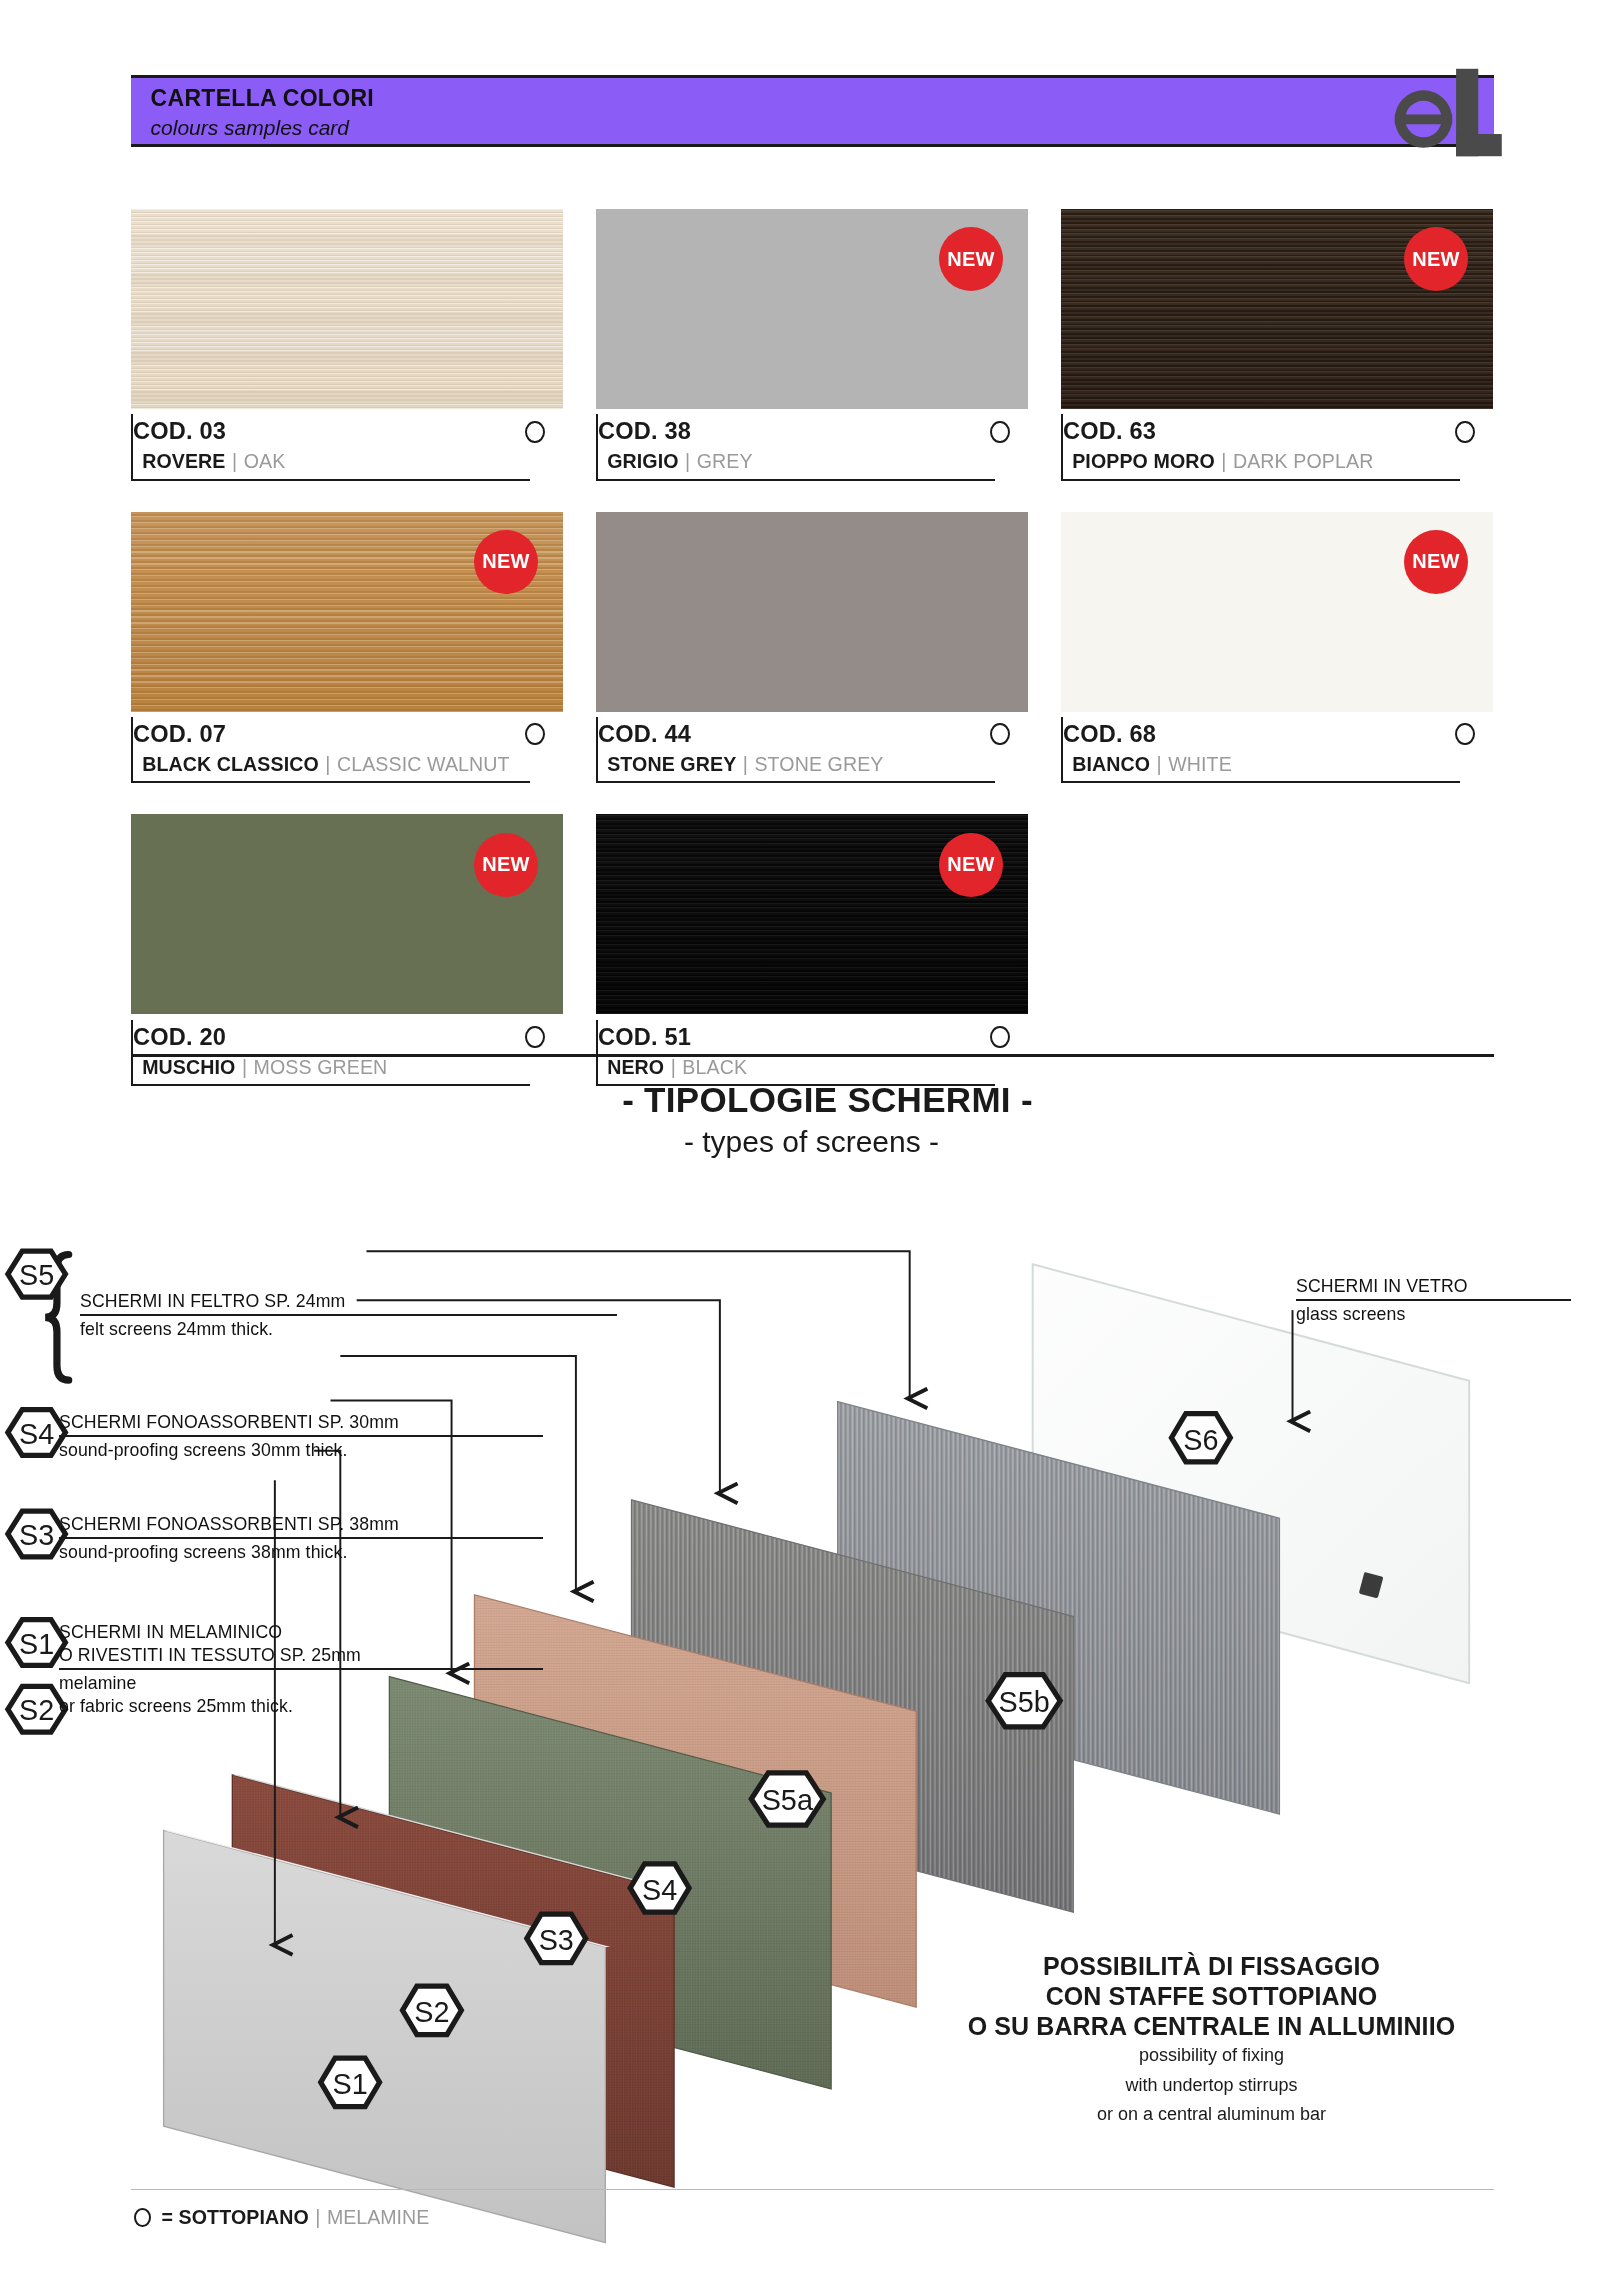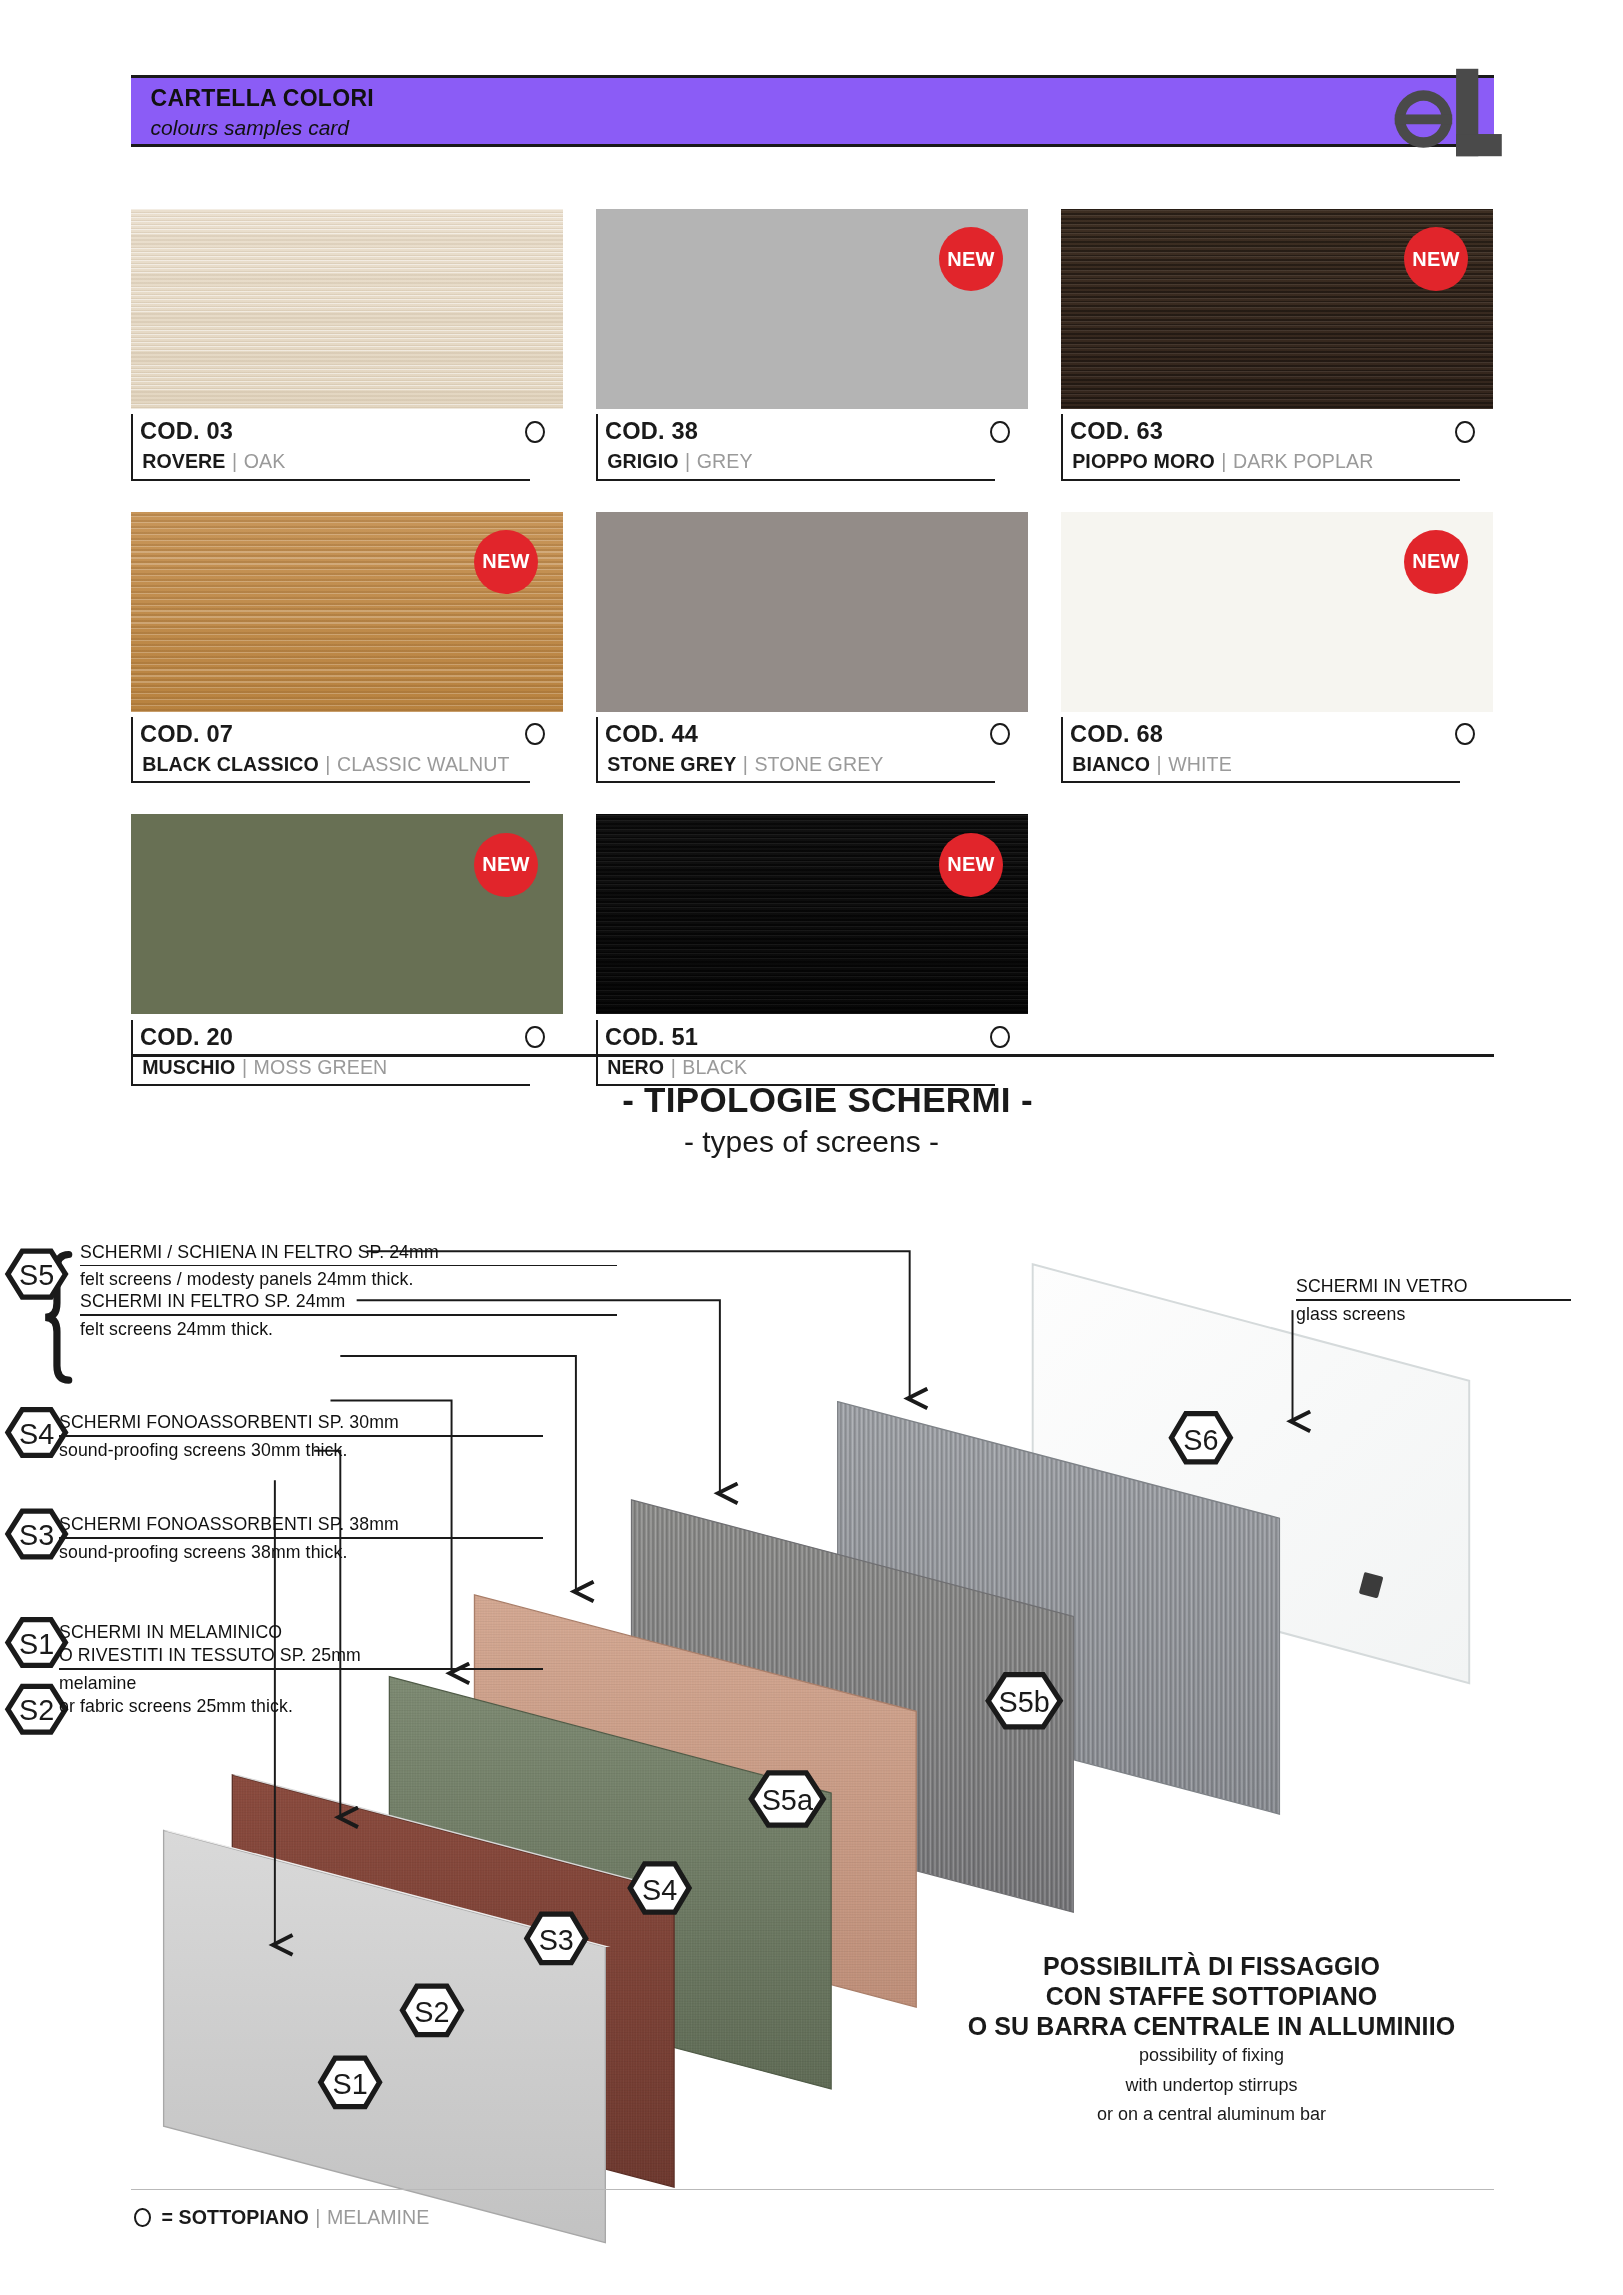--- a/index.html
+++ b/index.html
@@ -35,21 +35,21 @@
   }
   .new-badge {
     position: absolute; right: 25px; top: 18.3px; width: 64px; height: 64px;
     border-radius: 50%; background: #e1252b; color: #fff;
     font-size: 20px; font-weight: bold; letter-spacing: 0.3px;
     display: flex; align-items: center; justify-content: center;
   }
   .swatch-info { position: relative; padding-top: 5.2px; }
   .swatch-cod-row {
     display: flex; align-items: center; justify-content: space-between;
-    border-left: 2.6px solid #1a1a1a; padding: 2px 0 2px 7px; height: 35px;
+    border-left: 2.6px solid #1a1a1a; padding: 2px 0 2px 0; height: 35px;
   }
   .swatch-cod { font-size: 23.6px; font-weight: bold; letter-spacing: 0.2px; }
   .mel-circle {
     width: 19.6px; height: 22px; border: 2.6px solid #1a1a1a; border-radius: 50%;
     margin-right: 18.3px;
   }
   .swatch-name-row {
     border-left: 2.6px solid #1a1a1a; border-bottom: 2.6px solid #1a1a1a;
     padding: 1.3px 0 5.2px 9.2px; display: flex; align-items: baseline; gap: 0;
     width: 399px;
@@ -426,25 +426,20 @@
         <polygon points="615,1200 637,1163 683,1163 705,1200 683,1237 637,1237" fill="#fff" stroke="#1a1a1a" stroke-width="8"></polygon>
         <text x="660" y="1218" font-family="Liberation Sans, sans-serif" font-size="44" text-anchor="middle" fill="#1a1a1a">S2</text>
       </g>
       <g>
         <polygon points="490,1310 512,1273 558,1273 580,1310 558,1347 512,1347" fill="#fff" stroke="#1a1a1a" stroke-width="8"></polygon>
         <text x="535" y="1328" font-family="Liberation Sans, sans-serif" font-size="44" text-anchor="middle" fill="#1a1a1a">S1</text>
       </g>
     </g>
   </svg>
 
-  <div class="legend-block" style="left:80px; top:15.7px; width:537px;">
-    <div class="legend-it">SCHERMI / SCHIENA IN FELTRO SP. 24mm</div>
-    <div class="legend-rule"></div>
-    <div class="legend-en">felt screens / modesty panels 24mm thick.</div>
-  </div>
   <div class="legend-block" style="left:80px; top:65px; width:537px;">
     <div class="legend-it">SCHERMI IN FELTRO SP. 24mm</div>
     <div class="legend-rule"></div>
     <div class="legend-en">felt screens 24mm thick.</div>
   </div>
 
   <div class="legend-block" style="left:59px; top:186px; width:484px;">
     <div class="legend-it">SCHERMI FONOASSORBENTI SP. 30mm</div>
     <div class="legend-rule"></div>
     <div class="legend-en">sound-proofing screens 30mm thick.</div>

